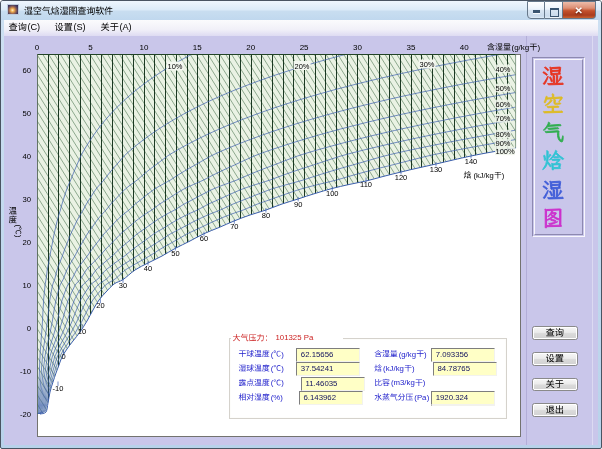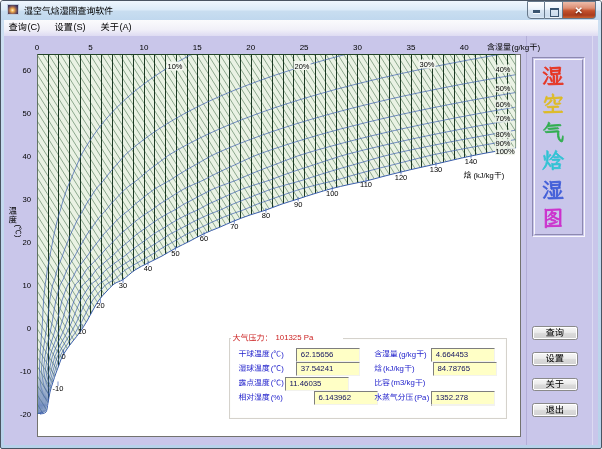--- a/index.html
+++ b/index.html
@@ -61,26 +61,26 @@
 <div id="chartbox"></div>
 <div id="titlebox"></div>
 <div class="sbtn" style="top:326px"></div>
 <div class="sbtn" style="top:351.8px"></div>
 <div class="sbtn" style="top:377.5px"></div>
 <div class="sbtn" style="top:403.2px"></div>
 <div id="groupbox"></div>
 <div id="gtitle-bg"></div>
 <div class="field" style="left:296.3px;top:347.9px">62.15656</div>
 <div class="field" style="left:296.3px;top:362.3px">37.54241</div>
-<div class="field" style="left:285px;top:376.8px">11.46035</div>
-<div class="field" style="left:314px;top:391.3px">6.143962</div>
-<div class="field" style="left:431.2px;top:347.9px">4.664453</div>
+<div class="field" style="left:301px;top:376.8px">11.46035</div>
+<div class="field" style="left:299px;top:391.3px">6.143962</div>
+<div class="field" style="left:431.2px;top:347.9px">7.093356</div>
 <div class="field" style="left:433px;top:362.3px">84.78765</div>
 <div class="field" style="left:431.2px;top:392px">.9637328</div>
-<div class="field" style="left:431.2px;top:391.3px">1352.278</div>
+<div class="field" style="left:431.2px;top:391.3px">1920.324</div>
 <svg xmlns="http://www.w3.org/2000/svg" width="602" height="449" viewBox="0 0 602 449" style="position:absolute;left:0;top:0;">
 <defs>
       <clipPath id="plot">
         <path d="M37.5,54.5 L515.6,54.5 L515.6,148 L515.6,148.0 L493.0,151.8 L471.0,156.0 L453.0,160.0 L436.0,164.0 L418.0,168.0 L401.0,172.0 L383.0,176.5 L366.0,181.0 L349.0,184.5 L332.0,188.5 L315.0,193.5 L298.0,199.0 L282.0,204.0 L266.0,210.0 L250.0,215.0 L234.0,221.0 L219.0,227.5 L204.0,233.7 L190.0,241.0 L175.0,248.5 L162.0,256.0 L148.0,263.0 L135.0,270.0 L123.0,279.6 L114.0,284.0 L106.0,292.0 L99.0,300.0 L93.0,310.0 L87.0,321.0 L80.0,332.0 L73.0,341.0 L67.0,349.0 L62.0,357.0 L59.0,365.0 L56.0,373.0 L53.0,382.0 L50.0,392.0 L48.0,403.0 L46.0,412.0 L40.0,414.0 L40,414.1 L37.5,414.1 Z"></path>
       </clipPath>
     </defs>
 <path d="M37.5,54.5 L515.6,54.5 L515.6,148 L515.6,148.0 L493.0,151.8 L471.0,156.0 L453.0,160.0 L436.0,164.0 L418.0,168.0 L401.0,172.0 L383.0,176.5 L366.0,181.0 L349.0,184.5 L332.0,188.5 L315.0,193.5 L298.0,199.0 L282.0,204.0 L266.0,210.0 L250.0,215.0 L234.0,221.0 L219.0,227.5 L204.0,233.7 L190.0,241.0 L175.0,248.5 L162.0,256.0 L148.0,263.0 L135.0,270.0 L123.0,279.6 L114.0,284.0 L106.0,292.0 L99.0,300.0 L93.0,310.0 L87.0,321.0 L80.0,332.0 L73.0,341.0 L67.0,349.0 L62.0,357.0 L59.0,365.0 L56.0,373.0 L53.0,382.0 L50.0,392.0 L48.0,403.0 L46.0,412.0 L40.0,414.0 L40,414.1 L37.5,414.1 Z" fill="#eaf2e4"></path>
 <g clip-path="url(#plot)">
 <path d="M-187.25,54.5 l224.75,359.60 M-181.35,54.5 l224.75,359.60 M-175.45,54.5 l224.75,359.60 M-169.55,54.5 l224.75,359.60 M-163.65,54.5 l224.75,359.60 M-157.75,54.5 l224.75,359.60 M-151.85,54.5 l224.75,359.60 M-145.95,54.5 l224.75,359.60 M-140.05,54.5 l224.75,359.60 M-134.15,54.5 l224.75,359.60 M-128.25,54.5 l224.75,359.60 M-122.35,54.5 l224.75,359.60 M-116.45,54.5 l224.75,359.60 M-110.55,54.5 l224.75,359.60 M-104.65,54.5 l224.75,359.60 M-98.75,54.5 l224.75,359.60 M-92.85,54.5 l224.75,359.60 M-86.95,54.5 l224.75,359.60 M-81.05,54.5 l224.75,359.60 M-75.15,54.5 l224.75,359.60 M-69.25,54.5 l224.75,359.60 M-63.35,54.5 l224.75,359.60 M-57.45,54.5 l224.75,359.60 M-51.55,54.5 l224.75,359.60 M-45.65,54.5 l224.75,359.60 M-39.75,54.5 l224.75,359.60 M-33.85,54.5 l224.75,359.60 M-27.95,54.5 l224.75,359.60 M-22.05,54.5 l224.75,359.60 M-16.15,54.5 l224.75,359.60 M-10.25,54.5 l224.75,359.60 M-4.35,54.5 l224.75,359.60 M1.55,54.5 l224.75,359.60 M7.45,54.5 l224.75,359.60 M13.35,54.5 l224.75,359.60 M19.25,54.5 l224.75,359.60 M25.15,54.5 l224.75,359.60 M31.05,54.5 l224.75,359.60 M36.95,54.5 l224.75,359.60 M42.85,54.5 l224.75,359.60 M48.75,54.5 l224.75,359.60 M54.65,54.5 l224.75,359.60 M60.55,54.5 l224.75,359.60 M66.45,54.5 l224.75,359.60 M72.35,54.5 l224.75,359.60 M78.25,54.5 l224.75,359.60 M84.15,54.5 l224.75,359.60 M90.05,54.5 l224.75,359.60 M95.95,54.5 l224.75,359.60 M101.85,54.5 l224.75,359.60 M107.75,54.5 l224.75,359.60 M113.65,54.5 l224.75,359.60 M119.55,54.5 l224.75,359.60 M125.45,54.5 l224.75,359.60 M131.35,54.5 l224.75,359.60 M137.25,54.5 l224.75,359.60 M143.15,54.5 l224.75,359.60 M149.05,54.5 l224.75,359.60 M154.95,54.5 l224.75,359.60 M160.85,54.5 l224.75,359.60 M166.75,54.5 l224.75,359.60 M172.65,54.5 l224.75,359.60 M178.55,54.5 l224.75,359.60 M184.45,54.5 l224.75,359.60 M190.35,54.5 l224.75,359.60 M196.25,54.5 l224.75,359.60 M202.15,54.5 l224.75,359.60 M208.05,54.5 l224.75,359.60 M213.95,54.5 l224.75,359.60 M219.85,54.5 l224.75,359.60 M225.75,54.5 l224.75,359.60 M231.65,54.5 l224.75,359.60 M237.55,54.5 l224.75,359.60 M243.45,54.5 l224.75,359.60 M249.35,54.5 l224.75,359.60 M255.25,54.5 l224.75,359.60 M261.15,54.5 l224.75,359.60 M267.05,54.5 l224.75,359.60 M272.95,54.5 l224.75,359.60 M278.85,54.5 l224.75,359.60 M284.75,54.5 l224.75,359.60 M290.65,54.5 l224.75,359.60 M296.55,54.5 l224.75,359.60 M302.45,54.5 l224.75,359.60 M308.35,54.5 l224.75,359.60 M314.25,54.5 l224.75,359.60 M320.15,54.5 l224.75,359.60 M326.05,54.5 l224.75,359.60 M331.95,54.5 l224.75,359.60 M337.85,54.5 l224.75,359.60 M343.75,54.5 l224.75,359.60 M349.65,54.5 l224.75,359.60 M355.55,54.5 l224.75,359.60 M361.45,54.5 l224.75,359.60 M367.35,54.5 l224.75,359.60 M373.25,54.5 l224.75,359.60 M379.15,54.5 l224.75,359.60 M385.05,54.5 l224.75,359.60 M390.95,54.5 l224.75,359.60 M396.85,54.5 l224.75,359.60 M402.75,54.5 l224.75,359.60 M408.65,54.5 l224.75,359.60 M414.55,54.5 l224.75,359.60 M420.45,54.5 l224.75,359.60 M426.35,54.5 l224.75,359.60 M432.25,54.5 l224.75,359.60 M438.15,54.5 l224.75,359.60 M444.05,54.5 l224.75,359.60 M449.95,54.5 l224.75,359.60 M455.85,54.5 l224.75,359.60 M461.75,54.5 l224.75,359.60 M467.65,54.5 l224.75,359.60 M473.55,54.5 l224.75,359.60 M479.45,54.5 l224.75,359.60 M485.35,54.5 l224.75,359.60 M491.25,54.5 l224.75,359.60 M497.15,54.5 l224.75,359.60 M503.05,54.5 l224.75,359.60 M508.95,54.5 l224.75,359.60 M514.85,54.5 l224.75,359.60" stroke="#698c6b" stroke-width="0.72" fill="none"></path>
 <path d="M37.50,54.5 V414.1 M48.50,54.5 V414.1 M58.50,54.5 V414.1 M69.50,54.5 V414.1 M80.50,54.5 V414.1 M90.50,54.5 V414.1 M101.50,54.5 V414.1 M112.50,54.5 V414.1 M122.50,54.5 V414.1 M133.50,54.5 V414.1 M144.50,54.5 V414.1 M154.50,54.5 V414.1 M165.50,54.5 V414.1 M176.50,54.5 V414.1 M187.50,54.5 V414.1 M197.50,54.5 V414.1 M208.50,54.5 V414.1 M219.50,54.5 V414.1 M229.50,54.5 V414.1 M240.50,54.5 V414.1 M251.50,54.5 V414.1 M261.50,54.5 V414.1 M272.50,54.5 V414.1 M283.50,54.5 V414.1 M293.50,54.5 V414.1 M304.50,54.5 V414.1 M315.50,54.5 V414.1 M325.50,54.5 V414.1 M336.50,54.5 V414.1 M347.50,54.5 V414.1 M357.50,54.5 V414.1 M368.50,54.5 V414.1 M379.50,54.5 V414.1 M389.50,54.5 V414.1 M400.50,54.5 V414.1 M411.50,54.5 V414.1 M421.50,54.5 V414.1 M432.50,54.5 V414.1 M443.50,54.5 V414.1 M454.50,54.5 V414.1 M464.50,54.5 V414.1 M475.50,54.5 V414.1 M486.50,54.5 V414.1 M496.50,54.5 V414.1 M507.50,54.5 V414.1" stroke="#1b3822" stroke-width="1" fill="none"></path>

